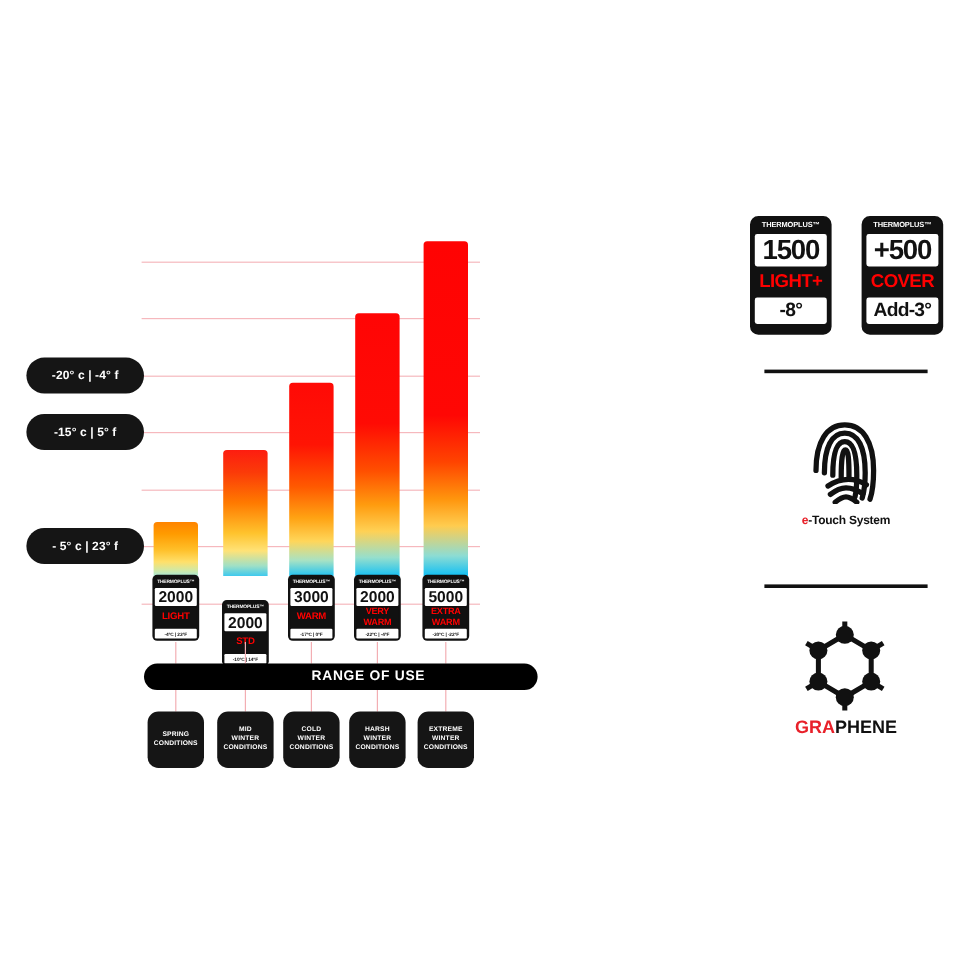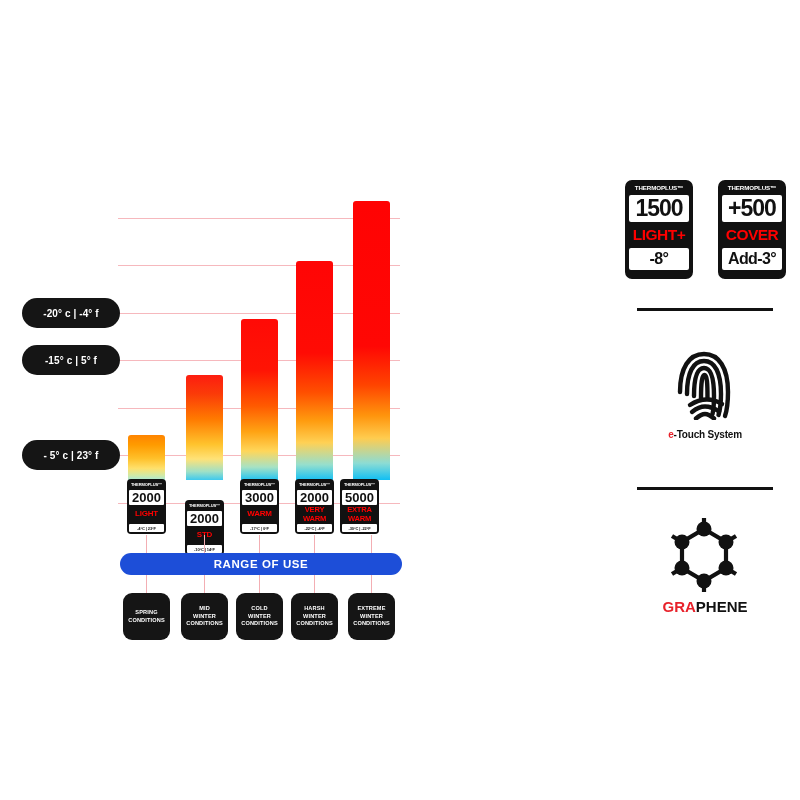--- a/index.html
+++ b/index.html
@@ -72,23 +72,23 @@
   .tag-temp{
     background:#fff;color:#111;
     font-size:4px;font-weight:bold;
     height:8px;display:flex;align-items:center;justify-content:center;
     border-radius:1px;letter-spacing:-0.1px;white-space:nowrap;
   }
 
   
   .range-bar{
     position:absolute;left:120px;top:553px;width:282px;height:22px;
-    background:#1d4ed8;border-radius:11px;
+    background:#000000;border-radius:11px;
     color:#fff;font-size:11.5px;font-weight:bold;letter-spacing:0.6px;
-    display:flex;align-items:center;justify-content:center;
+    display:flex;align-items:center;justify-content:center;padding-left:46px;
   }
   .connector{
     position:absolute;width:1px;background:#f3aeb3;
   }
   .cond{
     position:absolute;width:47px;height:47px;
     background:#151515;border-radius:9px;color:#fff;
     font-size:5.6px;font-weight:bold;line-height:7.6px;
     display:flex;align-items:center;justify-content:center;
     text-align:center;letter-spacing:0.15px;
@@ -190,21 +190,21 @@
       <div class="tag-word" style="white-space: pre-line;">WARM</div>
       <div class="tag-temp">-17°C | 0°F</div>
     </div>
     <div class="tag" style="left:295px;top:479px">
       <div class="tag-head">THERMOPLUS™</div>
       <div class="tag-num">2000</div>
       <div class="tag-word two" style="white-space: pre-line;">VERY
 WARM</div>
       <div class="tag-temp">-22°C | -4°F</div>
     </div>
-    <div class="tag" style="left:340px;top:479px">
+    <div class="tag" style="left:352px;top:479px">
       <div class="tag-head">THERMOPLUS™</div>
       <div class="tag-num">5000</div>
       <div class="tag-word two" style="white-space: pre-line;">EXTRA
 WARM</div>
       <div class="tag-temp">-30°C | -22°F</div>
     </div>
 
     <div class="connector" style="left:146px;top:535px;height:18px"></div>
     <div class="connector" style="left:204px;top:535px;height:18px"></div>
     <div class="connector" style="left:259px;top:535px;height:18px"></div>

